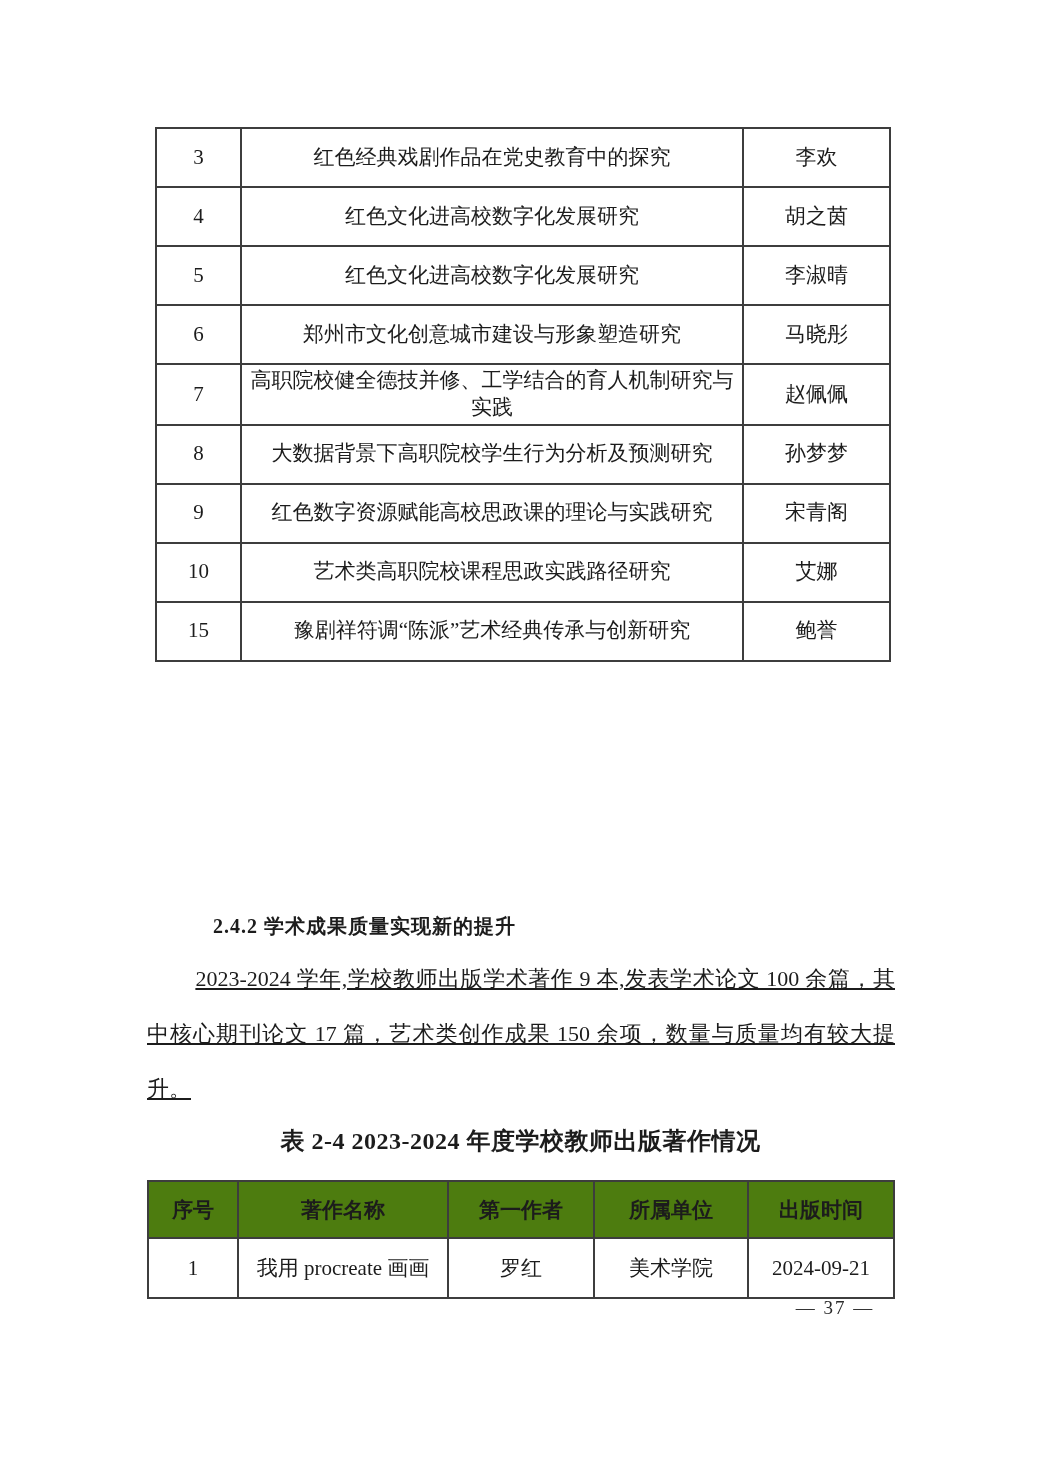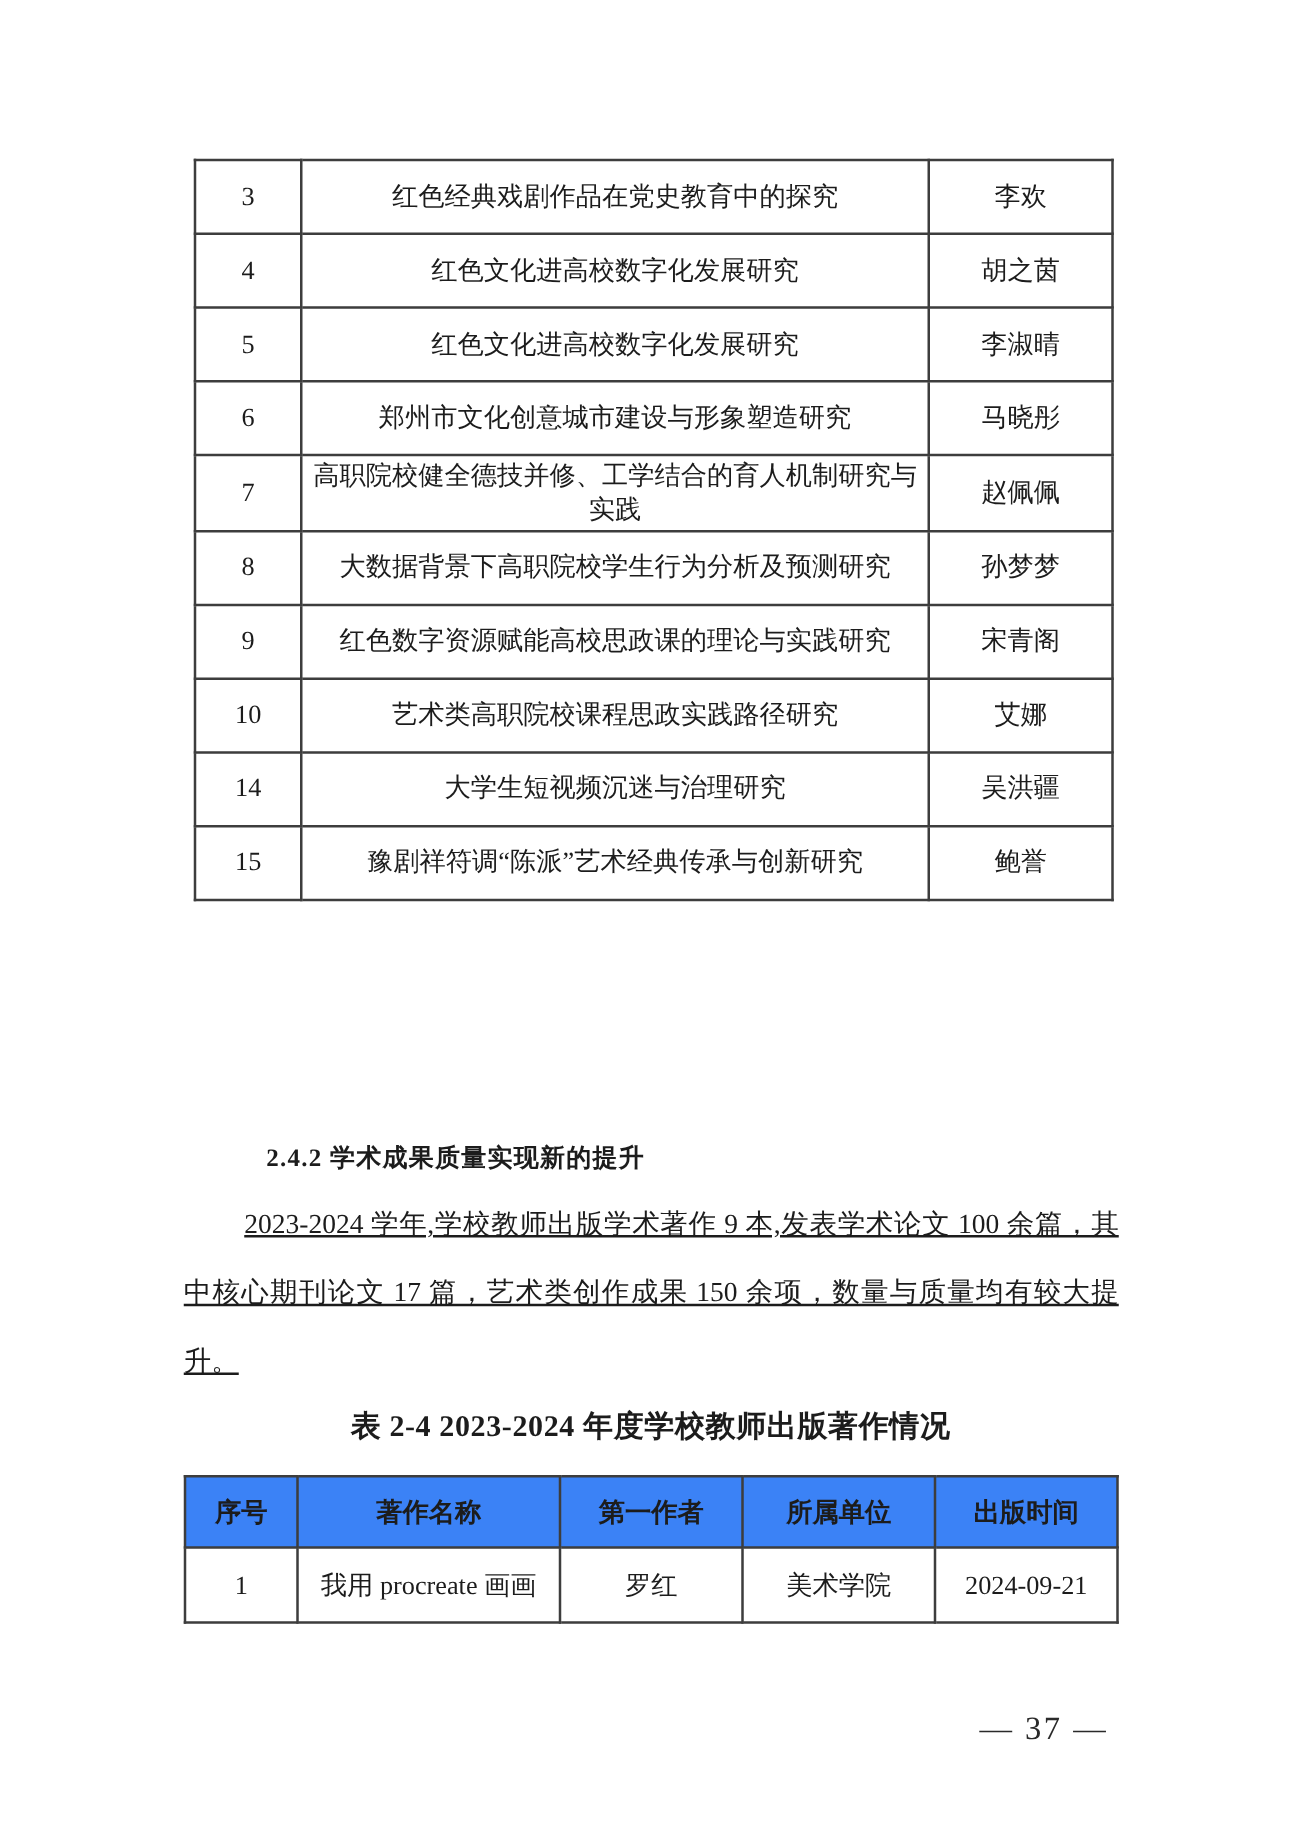--- a/index.html
+++ b/index.html
@@ -80,44 +80,44 @@
     border-collapse: collapse;
     table-layout: fixed;
   }
   .table2 th, .table2 td {
     border: 2px solid #3d3d3d;
     text-align: center;
     vertical-align: middle;
     padding: 2px 6px;
   }
   .table2 th {
-    background: #3b82f6;
+    background: #4d7c0f;
     height: 57px;
     font-size: 21px;
     font-weight: bold;
     font-family: "Liberation Sans", "DejaVu Sans", sans-serif;
   }
   .table2 td {
     height: 60px;
     font-size: 21px;
   }
   .table2 col.c2-no    { width: 90px;  }
   .table2 col.c2-title { width: 210px; }
   .table2 col.c2-fa    { width: 146px; }
   .table2 col.c2-unit  { width: 154px; }
   .table2 col.c2-date  { width: 146px; }
 
   
   .page-number {
     position: absolute;
     left: 775px;
-    top: 1368px;
+    top: 1297px;
     width: 120px;
     text-align: center;
-    font-size: 26px;
+    font-size: 19px;
     color: #2a2a2a;
     letter-spacing: 2px;
   }
 </style>
 </head>
 <body>
 
 <table class="table1">
   <colgroup>
     <col class="c-no">
@@ -170,25 +170,20 @@
 
       <tr>
         <td>10</td>
         <td>艺术类高职院校课程思政实践路径研究</td>
         <td>艾娜</td>
       </tr>
 
 
 
 
-      <tr>
-        <td>14</td>
-        <td>大学生短视频沉迷与治理研究</td>
-        <td>吴洪疆</td>
-      </tr>
 
       <tr>
         <td>15</td>
         <td>豫剧祥符调“陈派”艺术经典传承与创新研究</td>
         <td>鲍誉</td>
       </tr>
     </tbody>
 </table>
 
 <h2 class="section-heading">2.4.2 学术成果质量实现新的提升</h2>

